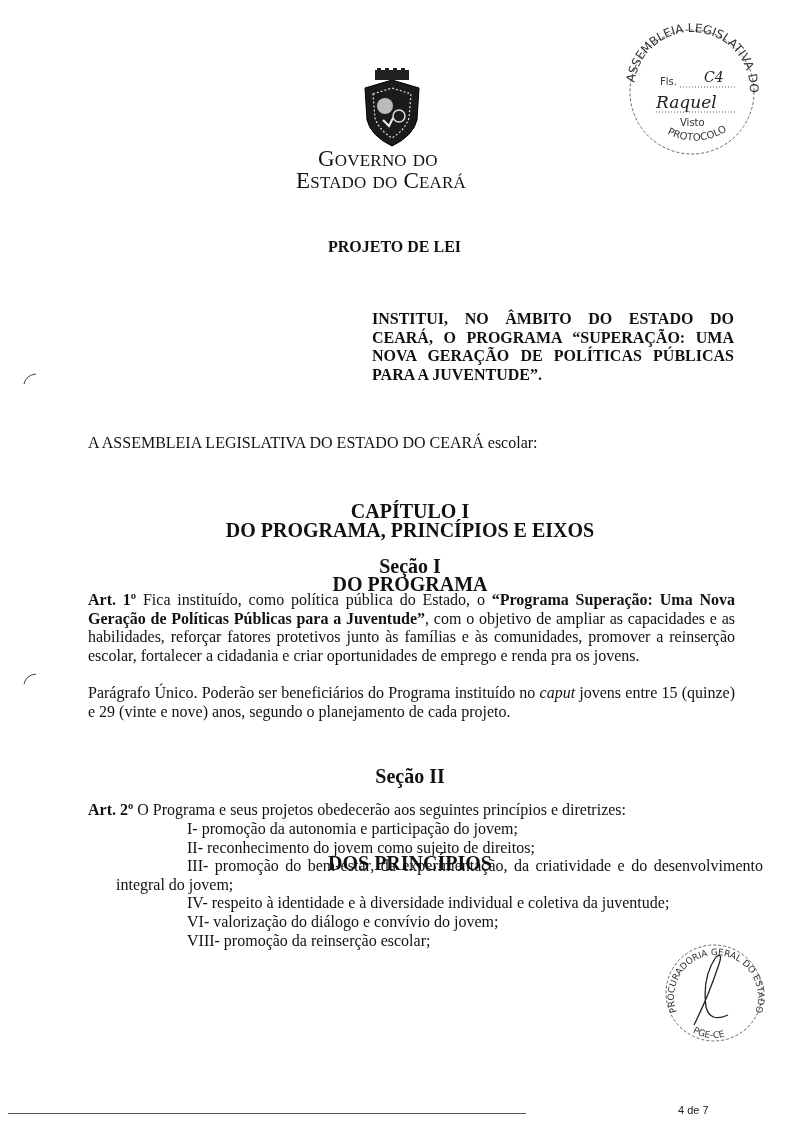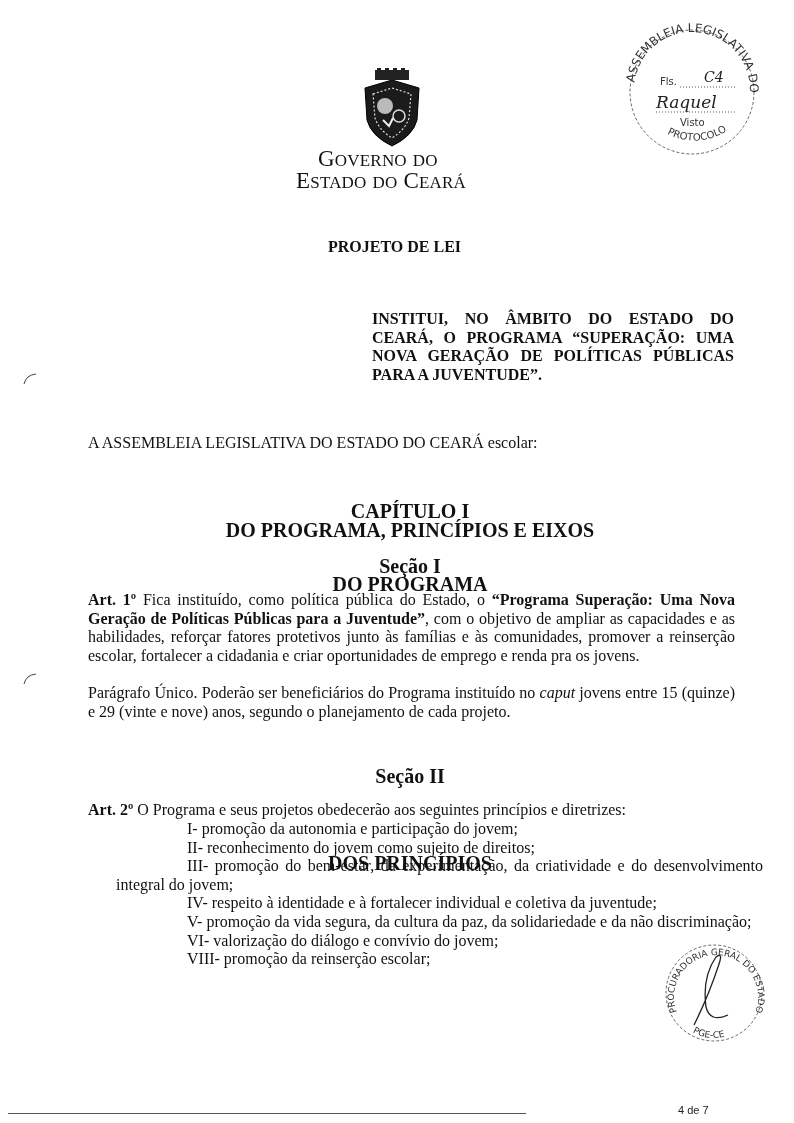--- a/index.html
+++ b/index.html
@@ -137,22 +137,21 @@
 
 <div id="section2-title" class="abs center-head">Seção II</div>
 <div id="section2-subtitle" class="abs center-head">DOS PRINCÍPIOS</div>
 
 <div id="art2" class="abs para"><span class="lbl">Art. 2º</span><span> O Programa e seus projetos obedecerão aos seguintes princípios e diretrizes:</span></div>
 
 <div id="principles-list" class="abs list">
   <p class="list-item">I-  promoção da autonomia e participação do jovem;</p>
   <p class="list-item">II-  reconhecimento do jovem como sujeito de direitos;</p>
   <p class="list-item">III- promoção do bem-estar, da experimentação, da criatividade e do desenvolvimento integral do jovem;</p>
-  <p class="list-item">IV- respeito à identidade e à fortalecer individual e coletiva da juventude;</p>
-  <p class="list-item">V-   promoção da vida segura, da cultura da paz, da solidariedade e da não discriminação;</p>
+  <p class="list-item">IV- respeito à identidade e à diversidade individual e coletiva da juventude;</p>
   <p class="list-item">VI-  valorização do diálogo e convívio do jovem;</p>
   <p class="list-item">VIII- promoção da reinserção escolar;</p>
 </div>
 
 <div id="stamp-bottom" class="abs">
   <svg width="112" height="112" viewBox="0 0 112 112">
     <defs>
       <path id="ringPge" d="M20 78 A42 42 0 1 1 96 78"></path>
       <path id="ringPgeBot" d="M30 92 A42 42 0 0 0 82 92"></path>
     </defs>

